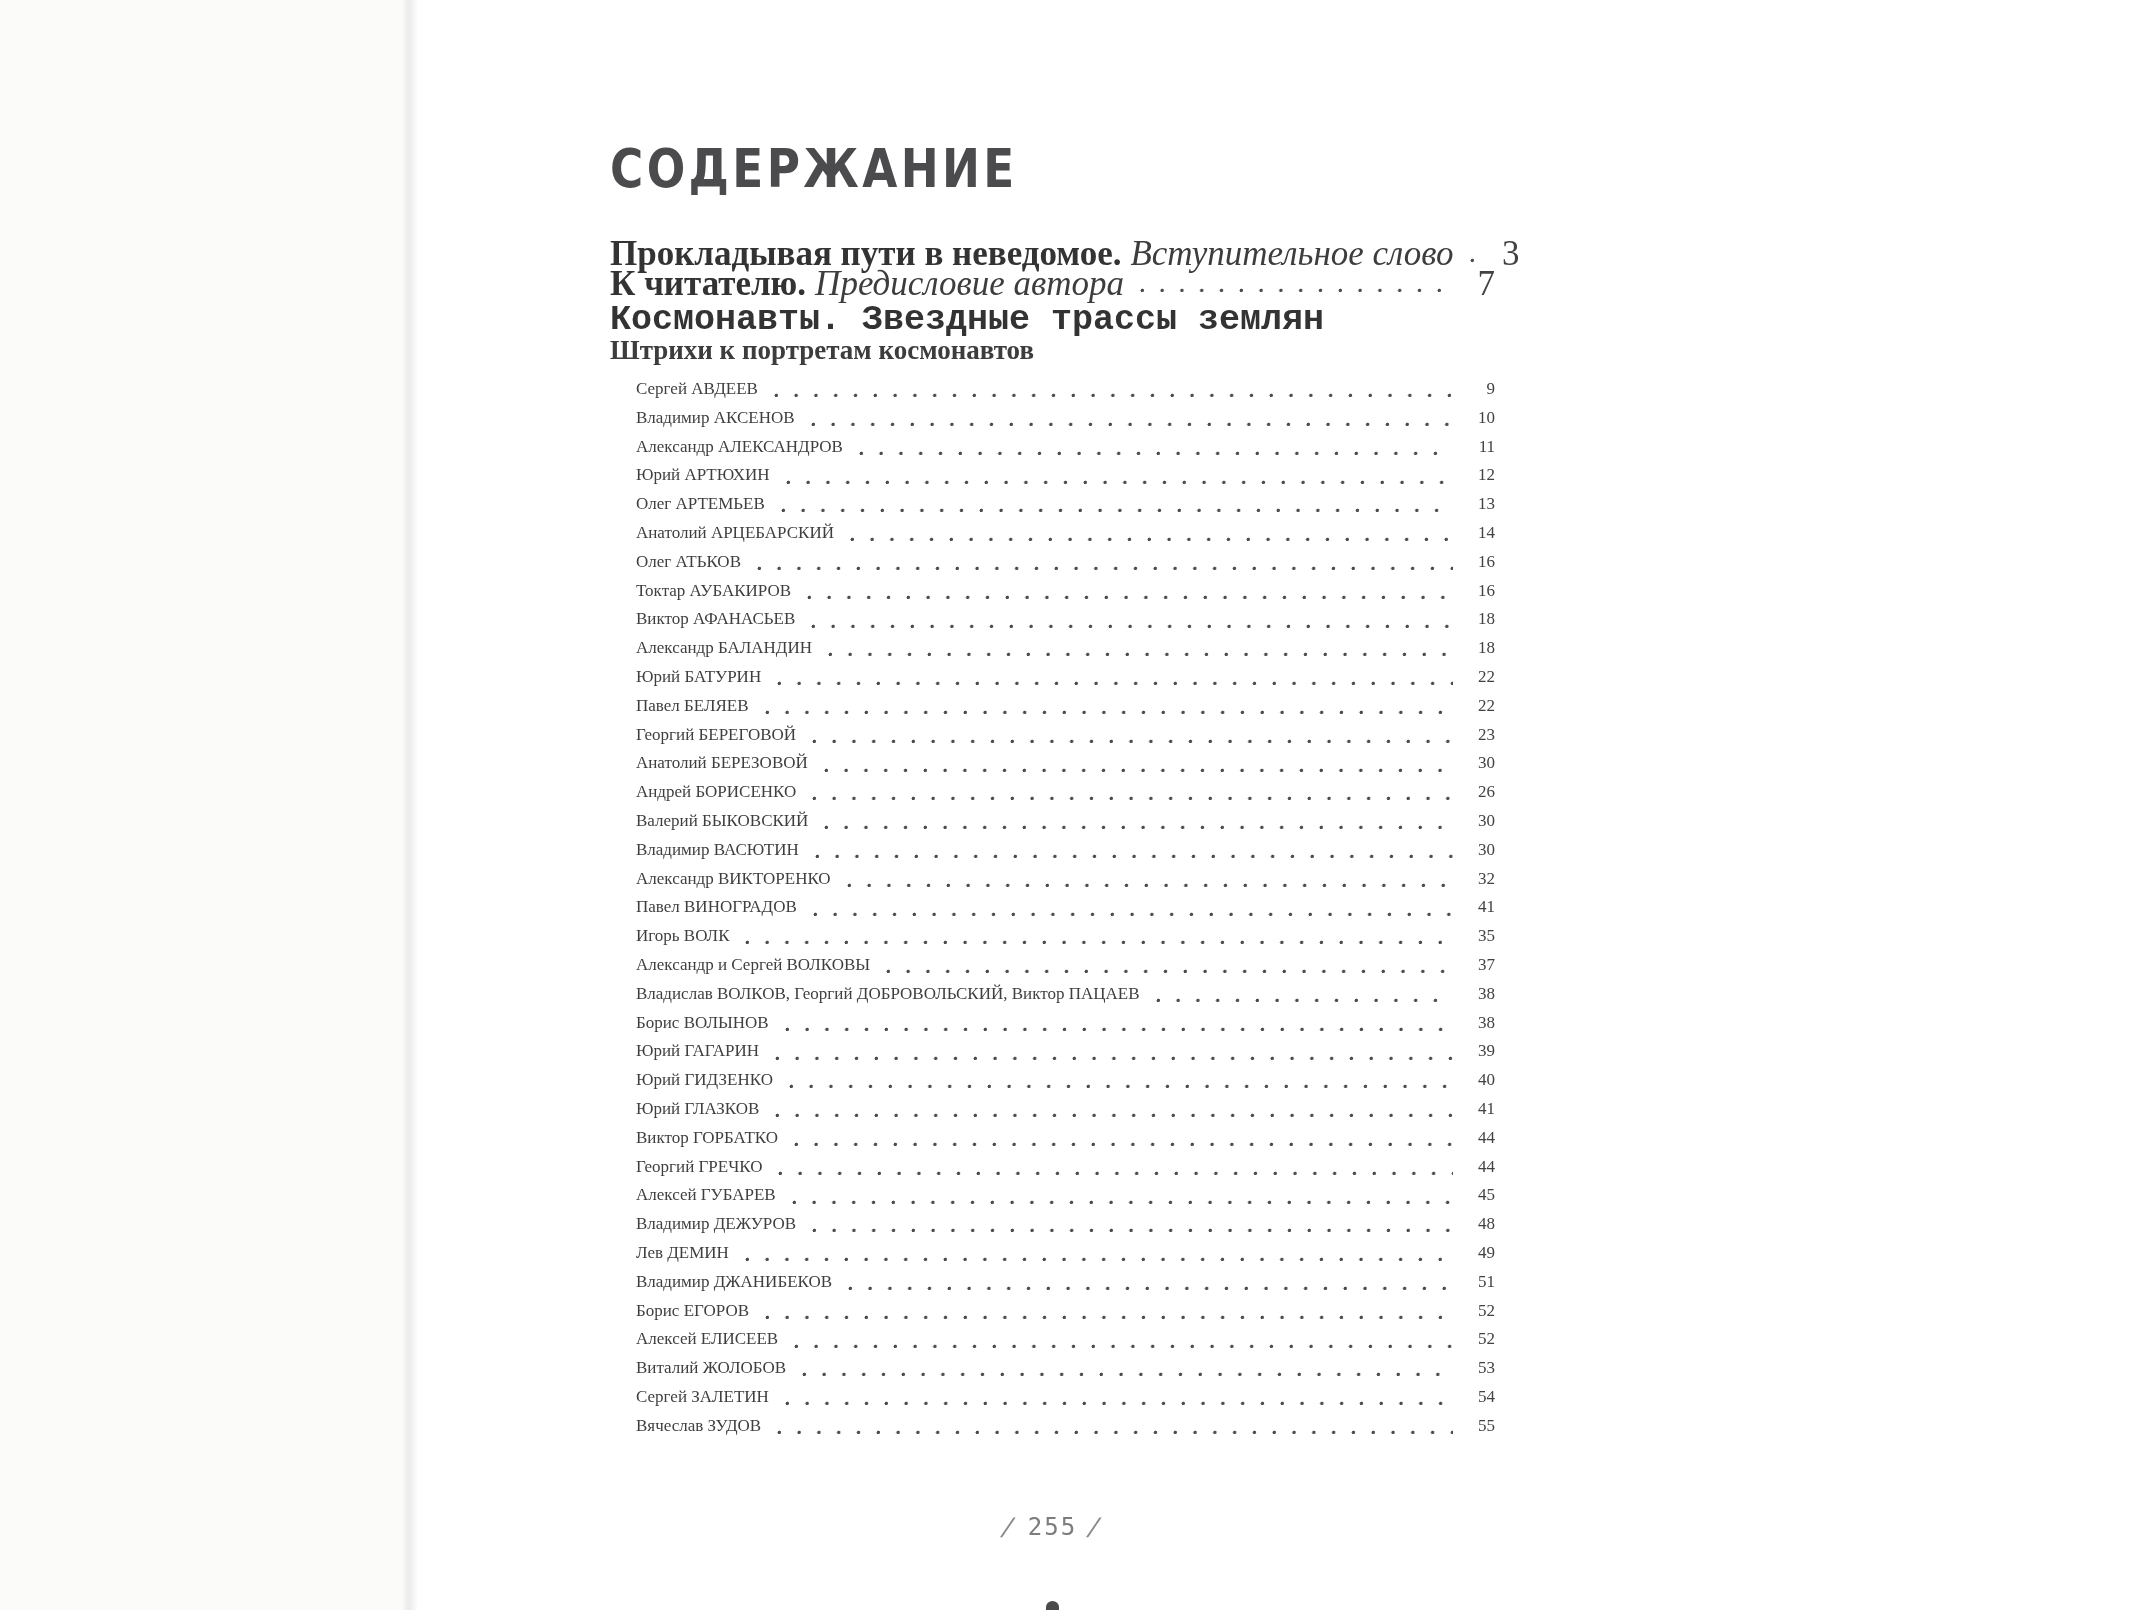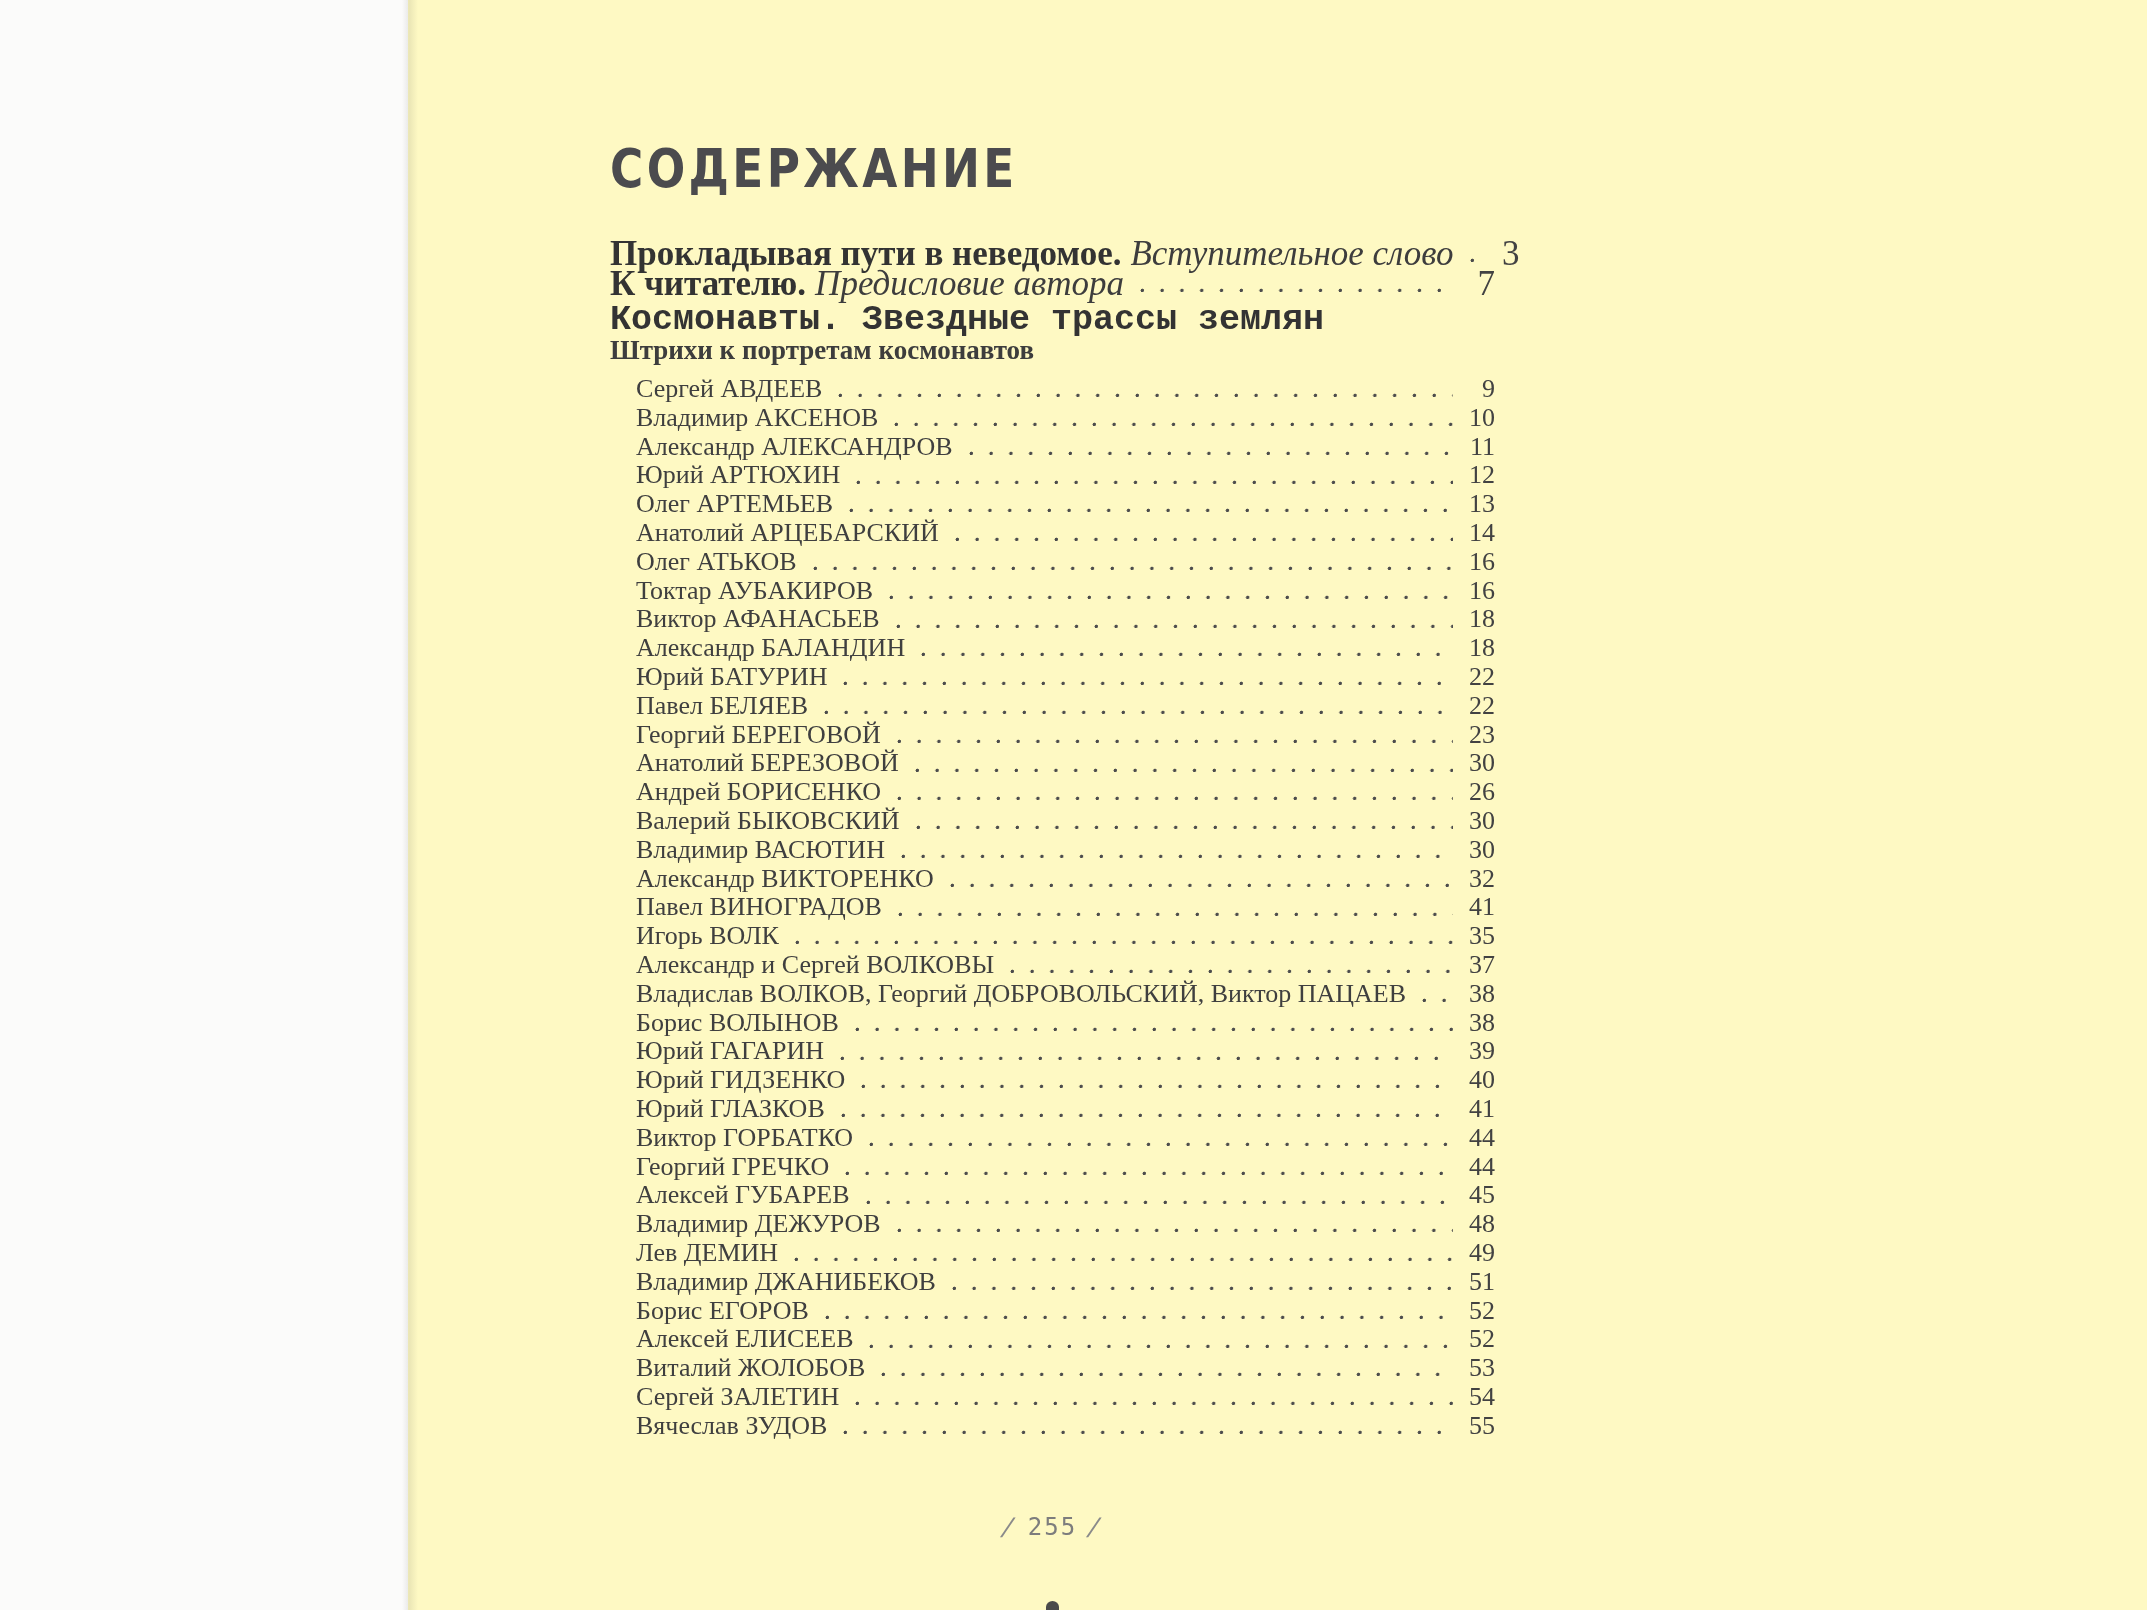--- a/index.html
+++ b/index.html
@@ -1,19 +1,19 @@
 <!DOCTYPE html>
 <html lang="ru"><head>
 <meta charset="utf-8">
 <style>
   html,body{margin:0;padding:0;background:#e9e9e7;}
   .screenshot{
     position:relative;
     width:2147px;height:1610px;
-    background:#fef9c3;
+    background:#ffffff;
     overflow:hidden;
     font-family:"Liberation Serif",serif;
     color:#3d3d3d;
   }
   
   .left-strip{
     position:absolute;left:0;top:0;width:408px;height:1610px;
     background:#fbfbfa;
   }
   .page-edge{
@@ -40,21 +40,21 @@
   .subhead-line{font-size:27px;line-height:30px;font-weight:700;color:#3d3d3d;}
   .entries{position:absolute;left:0;top:375px;width:885px;}
 
   .toc-row{
     display:flex;
     align-items:flex-end;
     font-size:35px;
     line-height:30px;
     white-space:nowrap;
   }
-  .entries .toc-row{line-height:28.8px;padding-left:26px;font-size:26px;}
+  .entries .toc-row{line-height:28.8px;padding-left:26px;font-size:17px;}
   .fm-bold{font-weight:700;color:#333;}
   .fm-italic{font-style:italic;font-weight:400;color:#3d3d3d;padding-left:9px;}
   .entry-name{color:#3f3f3f;}
   .dots{
     flex:1 1 auto;
     align-self:stretch;
     margin:0 8px 0 14px;
     background-image:radial-gradient(circle at 2.2px 2.2px,#4c4c4c 1.45px,rgba(0,0,0,0) 1.9px);
     background-size:19.8px 4.6px;
     background-repeat:repeat-x;

